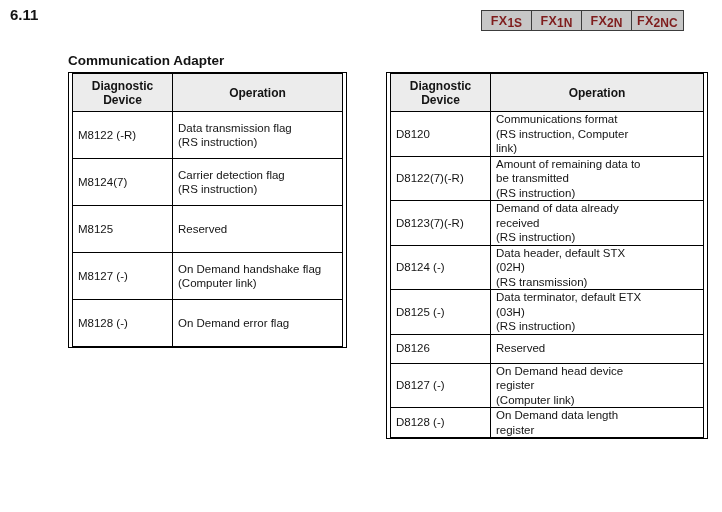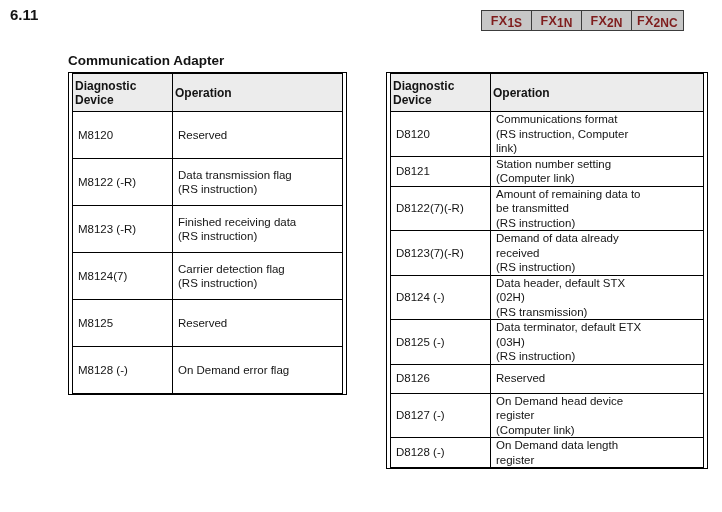--- a/index.html
+++ b/index.html
@@ -47,21 +47,21 @@
   .table-wrap.right { left: 386px; width: 322px; }
   table {
     border-collapse: collapse;
     width: 100%;
     table-layout: fixed;
   }
   th, td { border: 1px solid #000; }
   th {
     background: #ececec;
     font-size: 12px; font-weight: bold;
-    text-align: left;
+    text-align: center;
     height: 33px;
     padding: 2px;
     line-height: 14px;
   }
   col.device-col { width: 100px; }
   td {
     font-size: 11.5px;
     line-height: 14.5px;
     padding: 0 5px;
     vertical-align: middle;
@@ -109,41 +109,37 @@
           <col>
         </colgroup>
       <thead>
         <tr>
           <th>Diagnostic Device</th>
           <th>Operation</th>
         </tr>
       </thead>
       <tbody>
           <tr>
-            <td class="device">M8120</td>
-            <td class="op">Reserved</td>
-          </tr>
-          <tr>
             <td class="device">M8122 (-R)</td>
             <td class="op">Data transmission flag
 (RS instruction)</td>
           </tr>
           <tr>
-            <td class="device">M8123 (-R)</td>
-            <td class="op">Finished receiving data
-(RS instruction)</td>
-          </tr>
-          <tr>
             <td class="device">M8124(7)</td>
             <td class="op">Carrier detection flag
 (RS instruction)</td>
           </tr>
           <tr>
             <td class="device">M8125</td>
             <td class="op">Reserved</td>
+          </tr>
+          <tr>
+            <td class="device">M8127 (-)</td>
+            <td class="op">On Demand handshake flag
+(Computer link)</td>
           </tr>
           <tr>
             <td class="device">M8128 (-)</td>
             <td class="op">On Demand error flag</td>
           </tr>
         </tbody>
     </table>
   </div>
 
   <div class="table-wrap right">
@@ -159,25 +155,20 @@
         </tr>
       </thead>
       <tbody>
           <tr>
             <td class="device">D8120</td>
             <td class="op">Communications format
 (RS instruction, Computer
 link)</td>
           </tr>
           <tr>
-            <td class="device">D8121</td>
-            <td class="op">Station number setting
-(Computer link)</td>
-          </tr>
-          <tr>
             <td class="device">D8122(7)(-R)</td>
             <td class="op">Amount of remaining data to
 be transmitted
 (RS instruction)</td>
           </tr>
           <tr>
             <td class="device">D8123(7)(-R)</td>
             <td class="op">Demand of data already
 received
 (RS instruction)</td>

